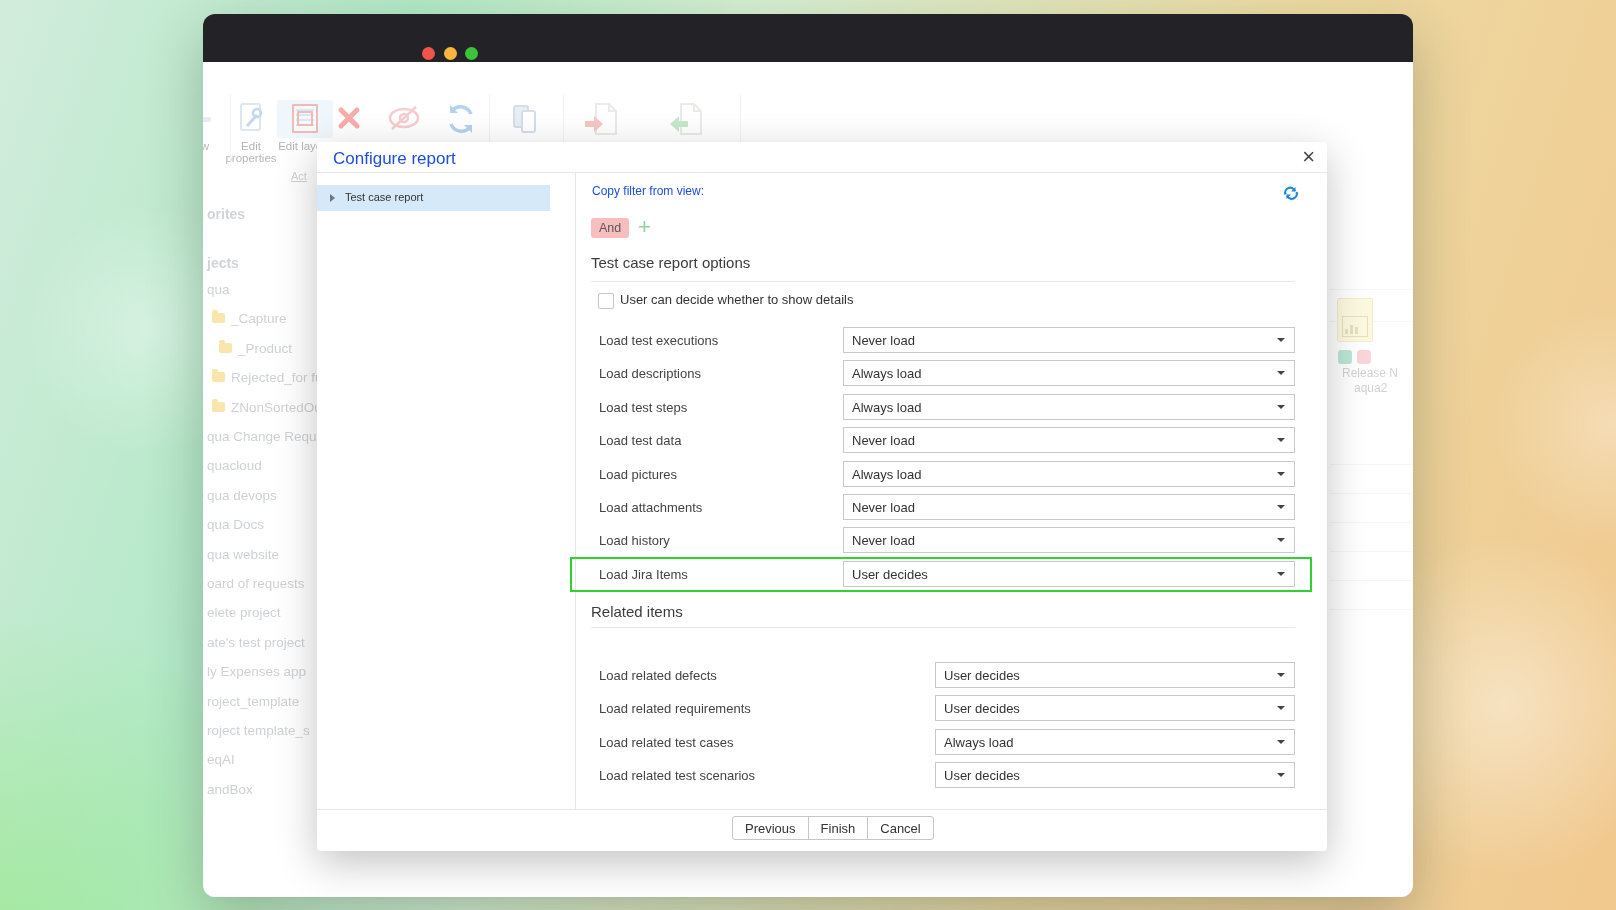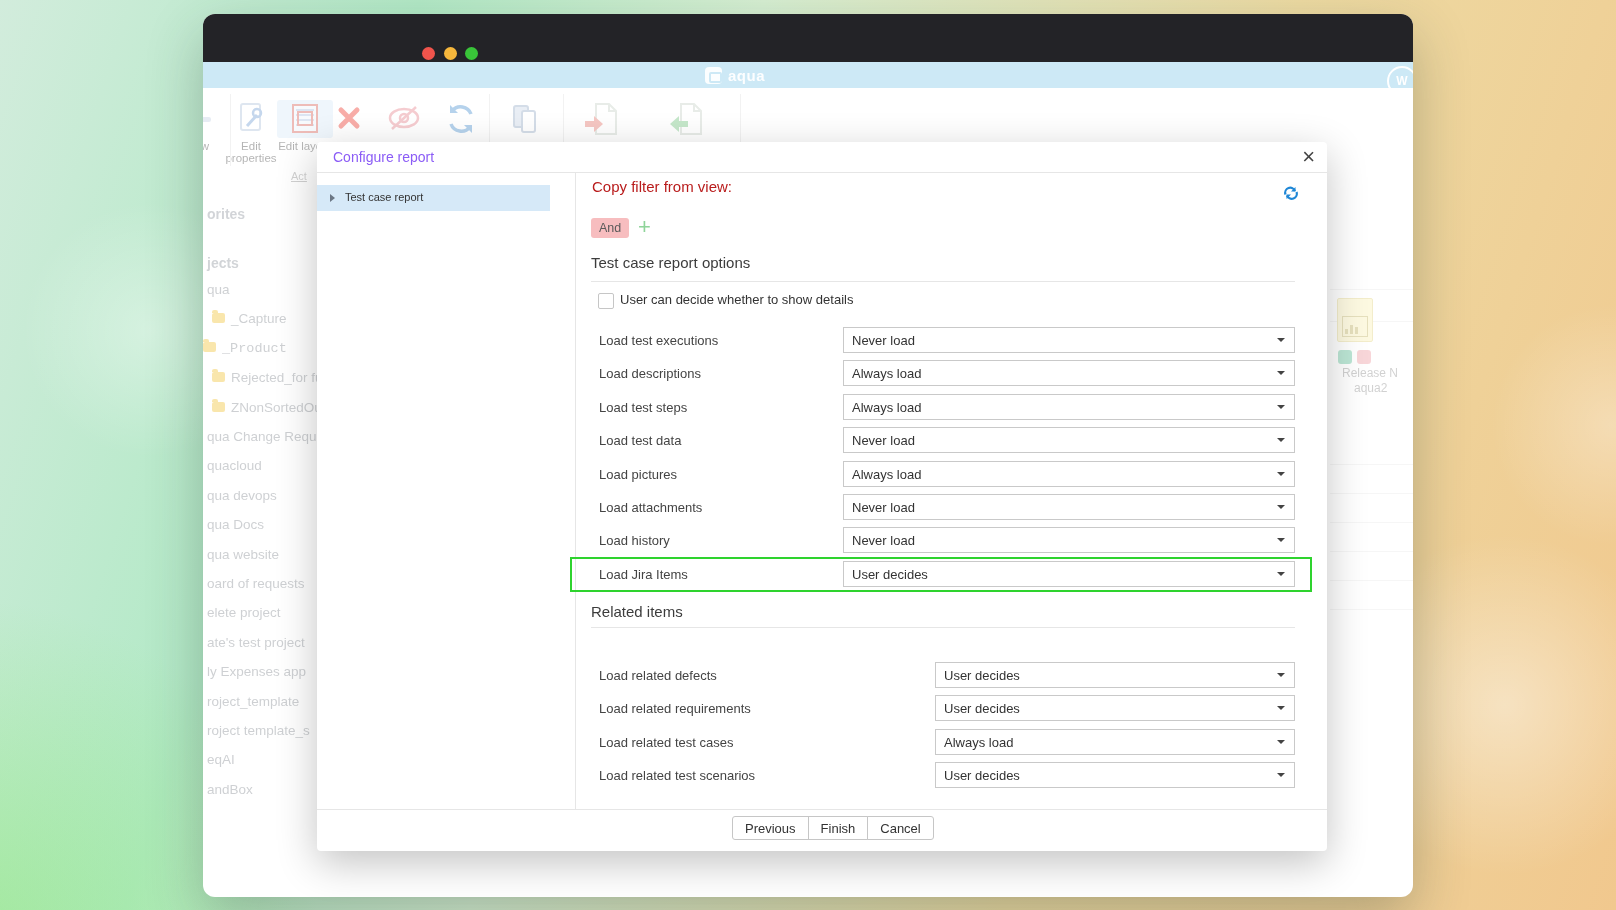--- a/index.html
+++ b/index.html
@@ -41,28 +41,28 @@
   .folder:before{content:'';position:absolute;left:0;top:-3px;width:6px;height:3px;background:#f3ca4a;border-radius:2px 2px 0 0;}
   .right-line{position:absolute;left:1127px;width:83px;height:1px;background:#ededed;}
   .ydoc{position:absolute;left:1134px;top:210px;width:34px;height:42px;background:#fbf3bd;border:1px solid #e6d98e;border-radius:2px;}
   .ychart{position:absolute;left:4px;bottom:4px;width:20px;height:15px;border:1px solid #c9bc6f;display:flex;align-items:flex-end;gap:2px;padding:2px;}
   .ychart i{display:block;width:3px;background:#c9bc6f;}
   .sq{position:absolute;width:14px;height:14px;border-radius:3px;}
   .rp-text{position:absolute;font-size:12px;color:#9a9a9a;white-space:nowrap;}
   
   .dialog{position:absolute;left:317px;top:142px;width:1010px;height:709px;background:#fff;border-radius:4px;
     box-shadow:0 12px 40px rgba(0,0,0,.24);z-index:30;}
-  .dlg-title{position:absolute;left:16px;top:7px;font-size:14px;color:#8b5cf6;}
+  .dlg-title{position:absolute;left:16px;top:7px;font-size:17px;color:#1d4ed8;}
   .dlg-close{position:absolute;right:12px;top:1px;font-size:22px;color:#444;cursor:pointer;line-height:28px;}
   .hdiv{position:absolute;height:1px;background:#e6e6e6;}
   .nav-row{position:absolute;left:0px;top:43px;width:233px;height:26px;background:#d6e9f8;}
   .nav-tri{position:absolute;left:13px;top:9px;width:0;height:0;border-top:4px solid transparent;border-bottom:4px solid transparent;border-left:5px solid #6b7785;}
   .nav-lab{position:absolute;left:28px;top:6px;font-size:11px;color:#333;}
   .vdiv{position:absolute;left:258px;top:30px;width:1px;height:637px;background:#e6e6e6;}
-  .flt-lab{position:absolute;left:275px;top:36px;font-size:15px;color:#b91c1c;}
+  .flt-lab{position:absolute;left:275px;top:42px;font-size:12px;color:#1d4ed8;}
   .sel{position:absolute;background:#fff;border:1px solid #c9c9c9;box-sizing:border-box;}
   .sel .val{position:absolute;left:8px;top:50%;transform:translateY(-50%);font-size:13px;color:#333;}
   .sel .ph{color:#b0b0b0;}
   .caret{position:absolute;right:9px;top:50%;margin-top:-2px;width:0;height:0;border-left:4px solid transparent;border-right:4px solid transparent;border-top:4px solid #444;}
   .flt-sel{left:416px;top:40px;width:529px;height:22px;opacity:.6;}
   .sync{position:absolute;left:966px;top:44px;cursor:pointer;}
   .and-badge{position:absolute;left:274px;top:76px;background:#f7bdbf;color:#5a5a5a;font-size:12.5px;padding:3px 8px;border-radius:3px;cursor:pointer;}
   .plus{position:absolute;left:321px;top:72px;font-size:22px;color:#8fd49a;cursor:pointer;}
   .sec-title{position:absolute;left:274px;font-size:15px;color:#3c3c3c;}
   .cbx{position:absolute;left:281px;top:151px;width:14px;height:14px;border:1px solid #c6c6c6;border-radius:2px;background:#fff;cursor:pointer;}
@@ -79,29 +79,20 @@
 <body>
 
 <div class="bg">
 
   <div class="window">
     <div class="titlebar">
       <span class="dot r"></span>
       <span class="dot y"></span>
       <span class="dot g"></span>
     </div>
-    <div class="appheader">
-      <div class="logo">
-        <span class="logo-icon"></span>
-        <span class="logo-text">aqua</span>
-      </div>
-      <div class="userbadge">
-        <span>W</span>
-      </div>
-    </div>
 
     <div class="faded">
       <div id="toolbar">
           <div class="tb-item" style="left: -26px;">
             <div class="tb-ico">
               <div style="width:12px;height:5px;background:#c9d6e6;border-radius:2px"></div>
             </div>
             <div class="tb-lab">w</div>
           </div>
           <div class="tb-item" style="left: 20px;">
@@ -187,21 +178,21 @@
       <div class="tb-sep" style="left:286px"></div>
       <div class="tb-sep" style="left:360px"></div>
       <div class="tb-sep" style="left:537px"></div>
       <div class="group-label">Act</div>
 
       <div id="sidebar">
           <div class="sb-row sb-head" style="top: 118px; left: 4px;"><span>orites</span></div>
           <div class="sb-row sb-head" style="top: 167px; left: 4px;"><span>jects</span></div>
           <div class="sb-row" style="top: 194px; left: 4px;"><span>qua</span></div>
           <div class="sb-row" style="top: 223px; left: 9px;"><span class="folder"></span><span>_Capture</span></div>
-          <div class="sb-row" style="top: 253px; left: 0; font-family: Liberation Mono, monospace;"><span class="folder"></span><span>_Product</span></div>
+          <div class="sb-row" style="top: 253px; left: 16px;"><span class="folder"></span><span>_Product</span></div>
           <div class="sb-row" style="top: 282px; left: 9px;"><span class="folder"></span><span>Rejected_for fu</span></div>
           <div class="sb-row" style="top: 312px; left: 9px;"><span class="folder"></span><span>ZNonSortedOut</span></div>
           <div class="sb-row" style="top: 341px; left: 4px;"><span>qua Change Requ</span></div>
           <div class="sb-row" style="top: 370px; left: 4px;"><span>quacloud</span></div>
           <div class="sb-row" style="top: 400px; left: 4px;"><span>qua devops</span></div>
           <div class="sb-row" style="top: 429px; left: 4px; text-align: center;"><span>qua Docs</span></div>
           <div class="sb-row" style="top: 459px; left: 4px;"><span>qua website</span></div>
           <div class="sb-row" style="top: 488px; left: 4px;"><span>oard of requests</span></div>
           <div class="sb-row" style="top: 517px; left: 4px;"><span>elete project</span></div>
           <div class="sb-row" style="top: 547px; left: 4px;"><span>ate's test project</span></div>

